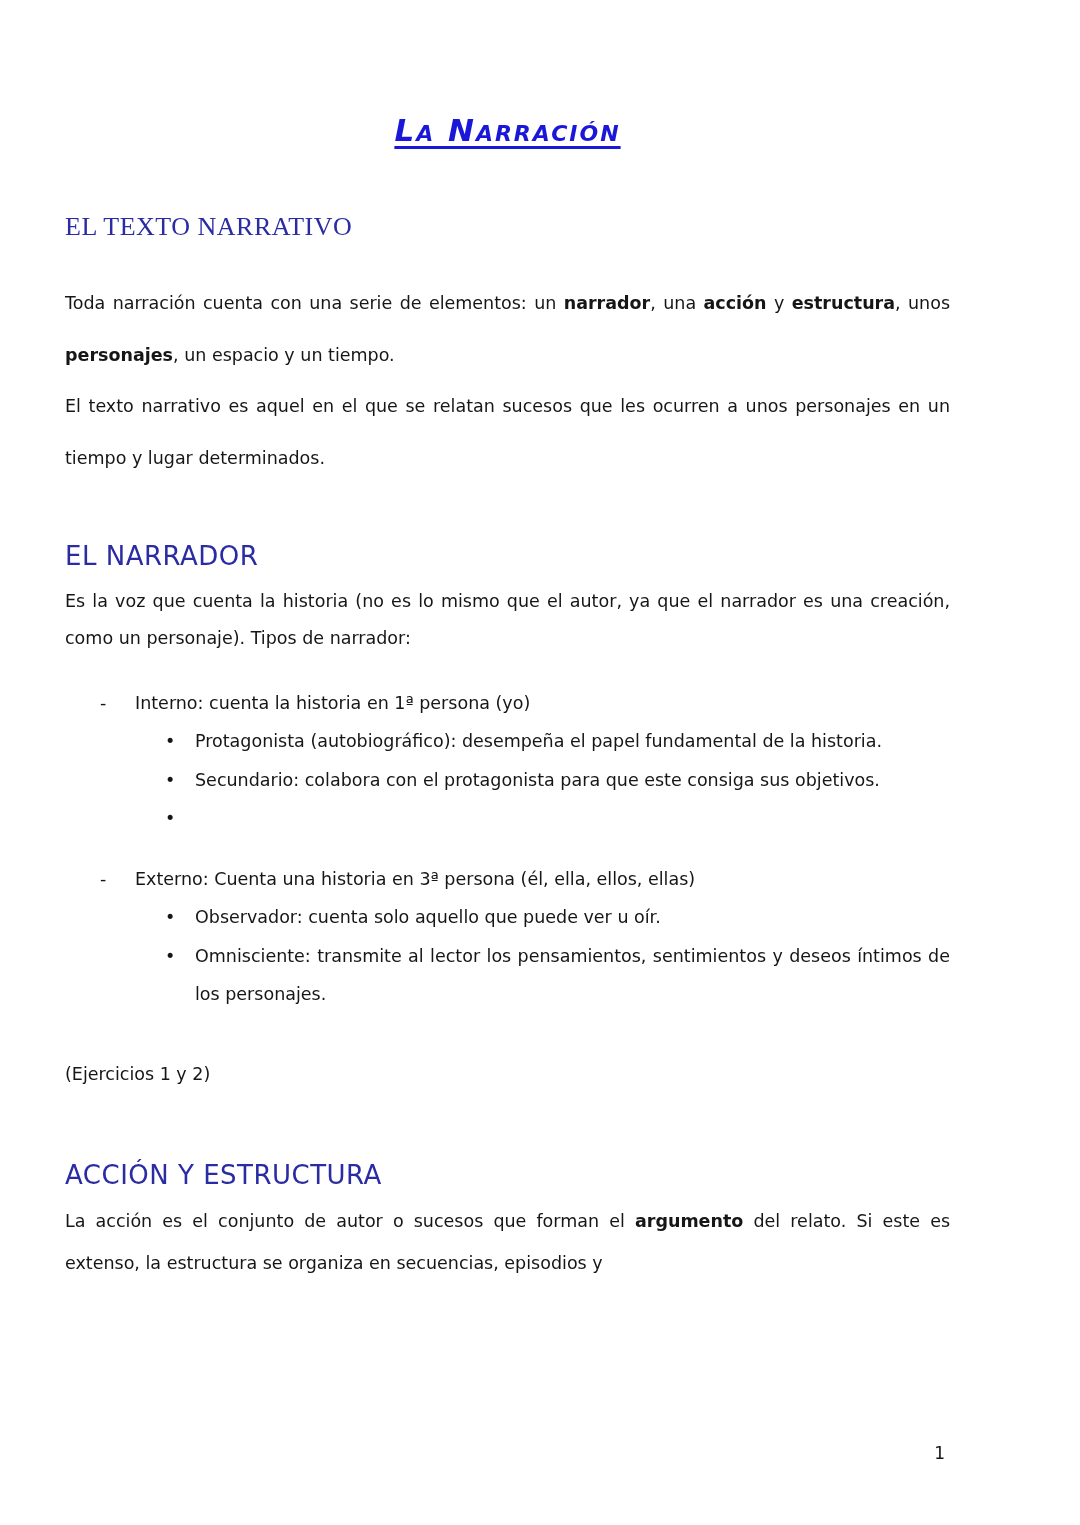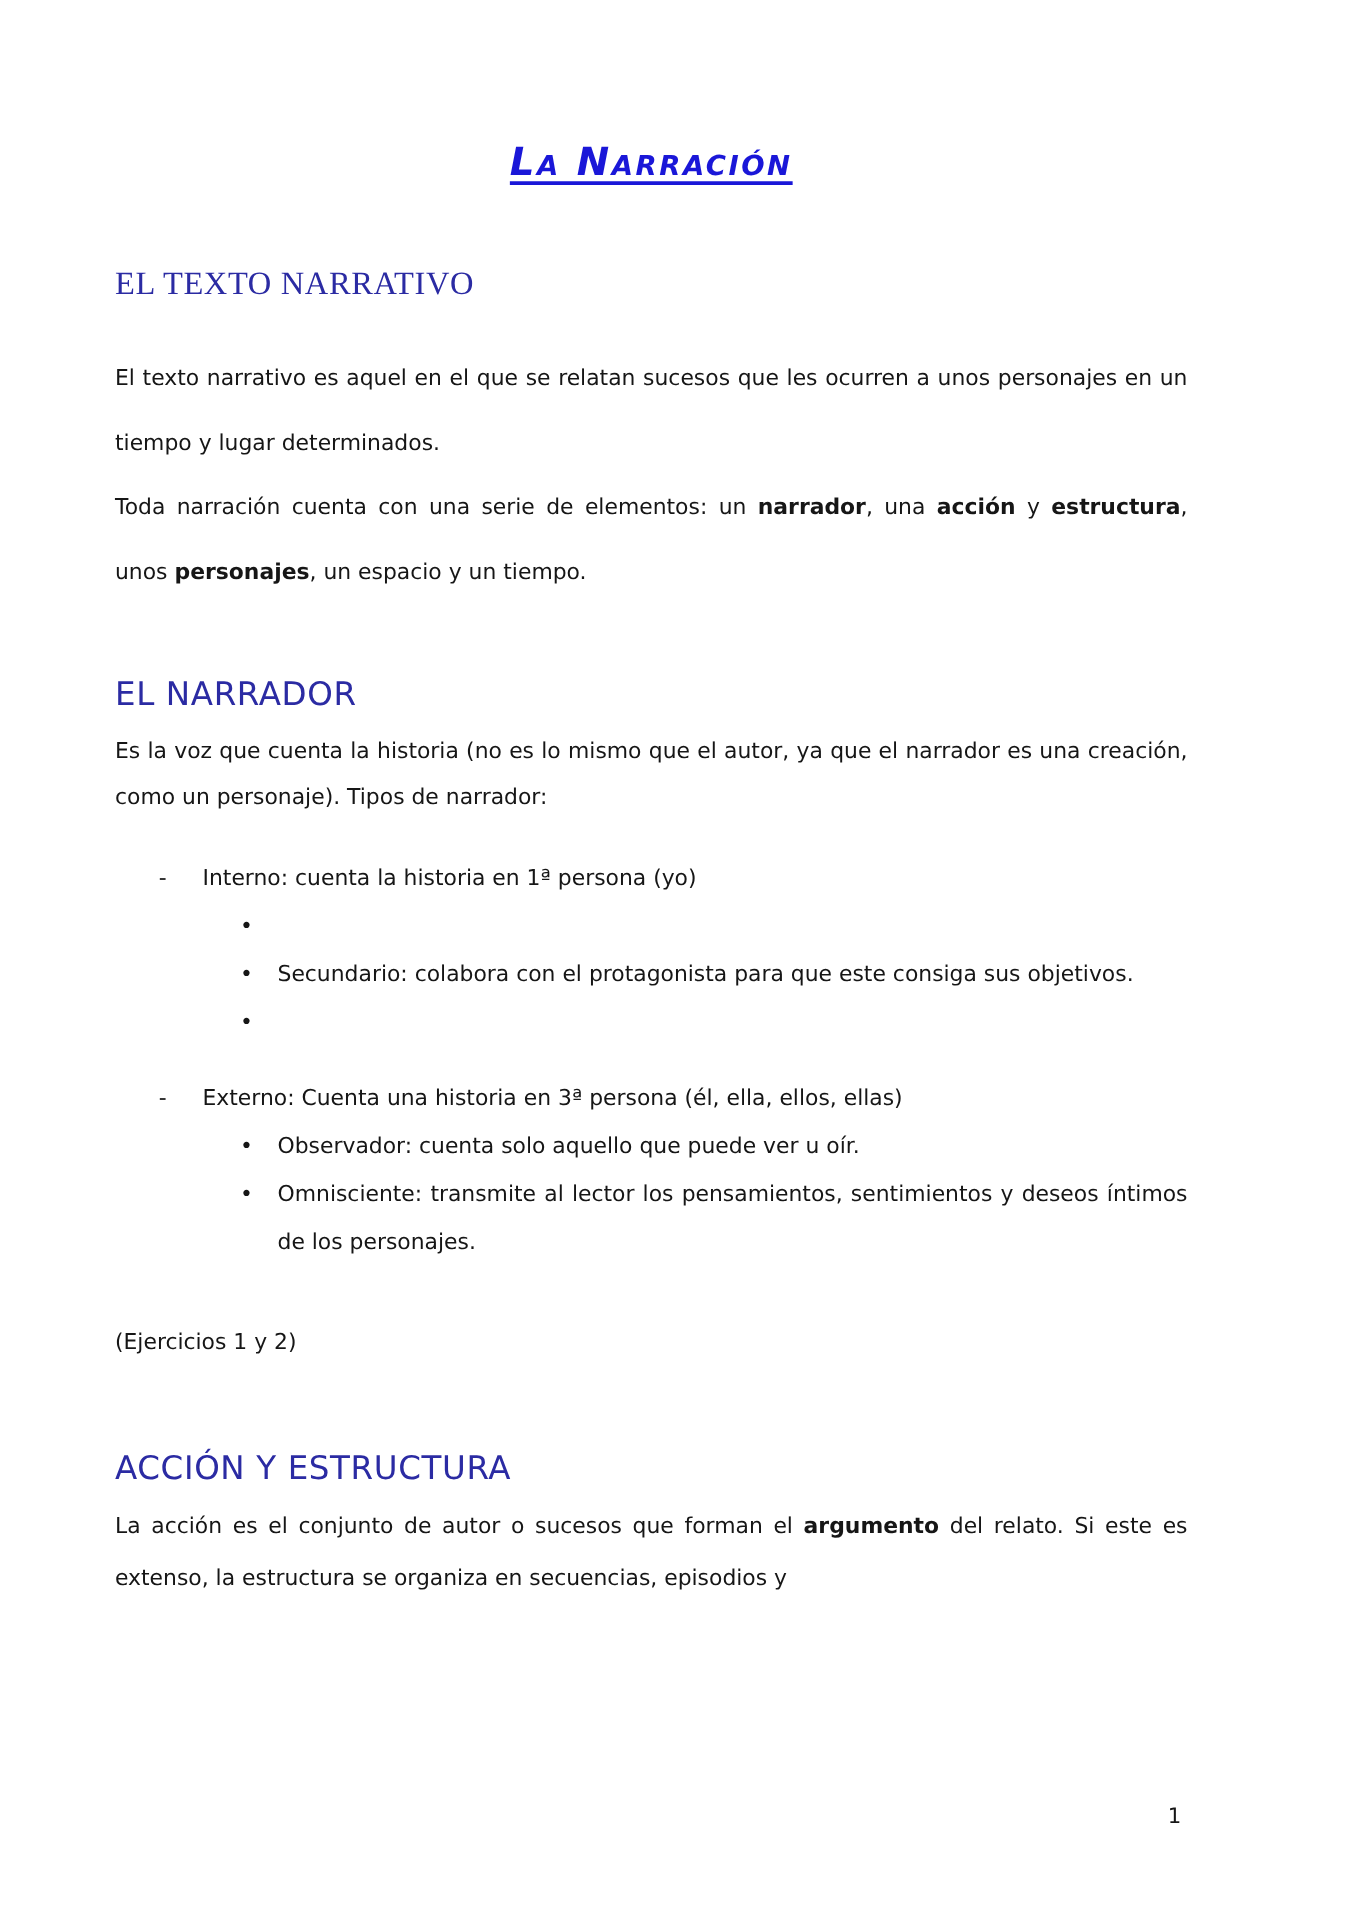--- a/index.html
+++ b/index.html
@@ -5,21 +5,21 @@
   html, body { margin: 0; padding: 0; background: #e8e8e8; }
   .page {
     position: relative;
     width: 1080px;
     height: 1525px;
     margin: 0 auto;
     background: #ffffff;
     font-family: "DejaVu Sans", sans-serif;
     color: #161616;
     box-sizing: border-box;
-    padding: 112px 130px 0 92px;
+    padding: 112px 130px 0 65px;
     overflow: hidden;
   }
   .doc-title {
     margin: 0;
     text-align: center;
     font-size: 31px;
     font-weight: bold;
     font-style: italic;
     font-variant: small-caps;
     letter-spacing: 2px;
@@ -68,36 +68,37 @@
 </style>
 </head>
 <body>
 
 <div class="page">
 
   <h1 class="doc-title">La Narración</h1>
 
   <h2 class="heading first">EL TEXTO NARRATIVO</h2>
 
+  <p class="body spaced"><span>Toda narración cuenta con una serie de elementos: un </span><b>narrador</b><span>, una </span><b>acción</b><span> y </span><b>estructura</b><span>, unos </span><b>personajes</b><span>, un espacio y un tiempo.</span></p>
+
   <p class="body spaced">El texto narrativo es aquel en el que se relatan sucesos que les ocurren a unos personajes en un tiempo y lugar determinados.</p>
-
-  <p class="body spaced"><span>Toda narración cuenta con una serie de elementos: un </span><b>narrador</b><span>, una </span><b>acción</b><span> y </span><b>estructura</b><span>, unos </span><b>personajes</b><span>, un espacio y un tiempo.</span></p>
 
   <h2 class="heading narrador">EL NARRADOR</h2>
 
   <p class="body intro-narrador">Es la voz que cuenta la historia (no es lo mismo que el autor, ya que el narrador es una creación, como un personaje). Tipos de narrador:</p>
 
   <div class="list">
 
     <div class="li dash">
       <span class="marker">-</span>
       <span class="li-text">Interno: cuenta la historia en 1ª persona (yo)</span>
     </div>
     <div class="li bullet">
       <span class="marker">•</span>
+      <span class="li-text">Protagonista (autobiográfico): desempeña el papel fundamental de la historia.</span>
     </div>
     <div class="li bullet">
       <span class="marker">•</span>
       <span class="li-text">Secundario: colabora con el protagonista para que este consiga sus objetivos.</span>
     </div>
     <div class="li bullet">
       <span class="marker">•</span>
     </div>
 
     <div class="li dash gap-above">

